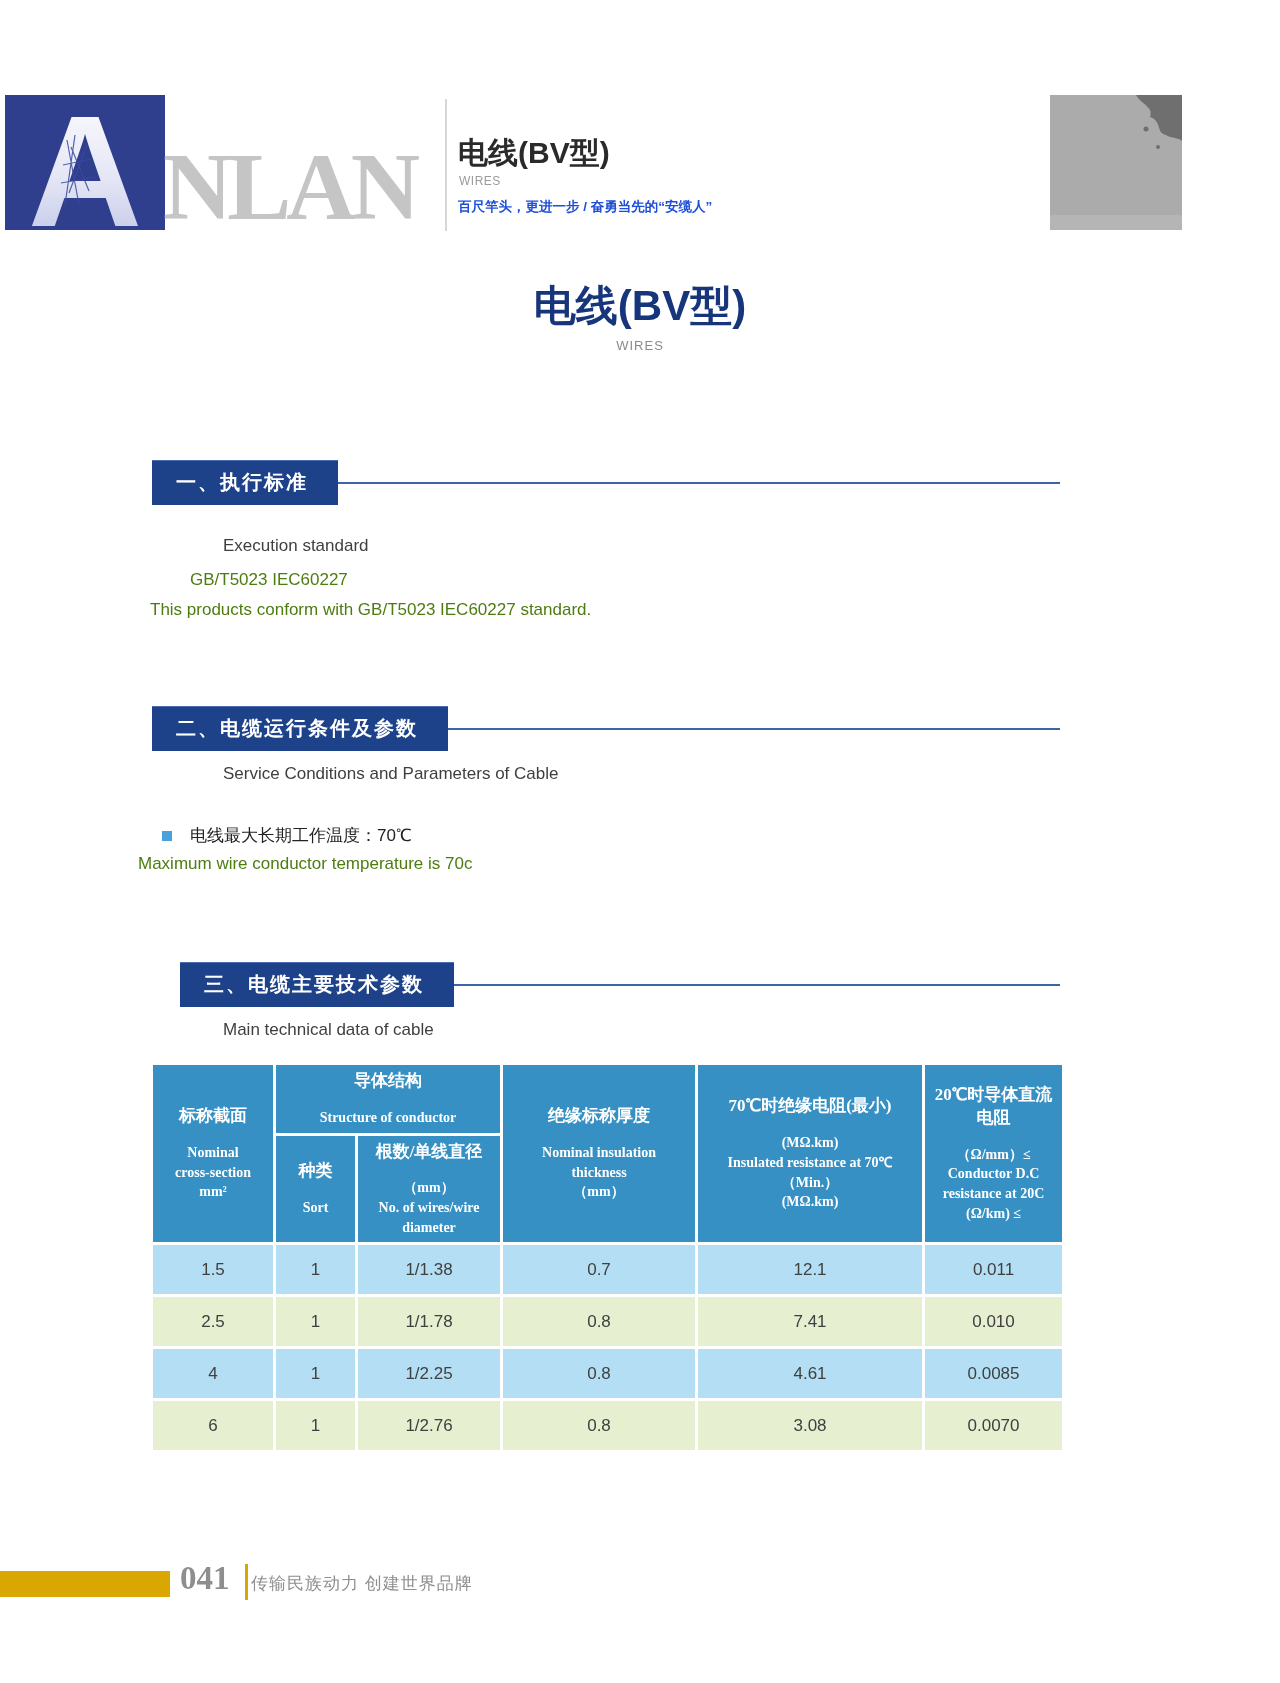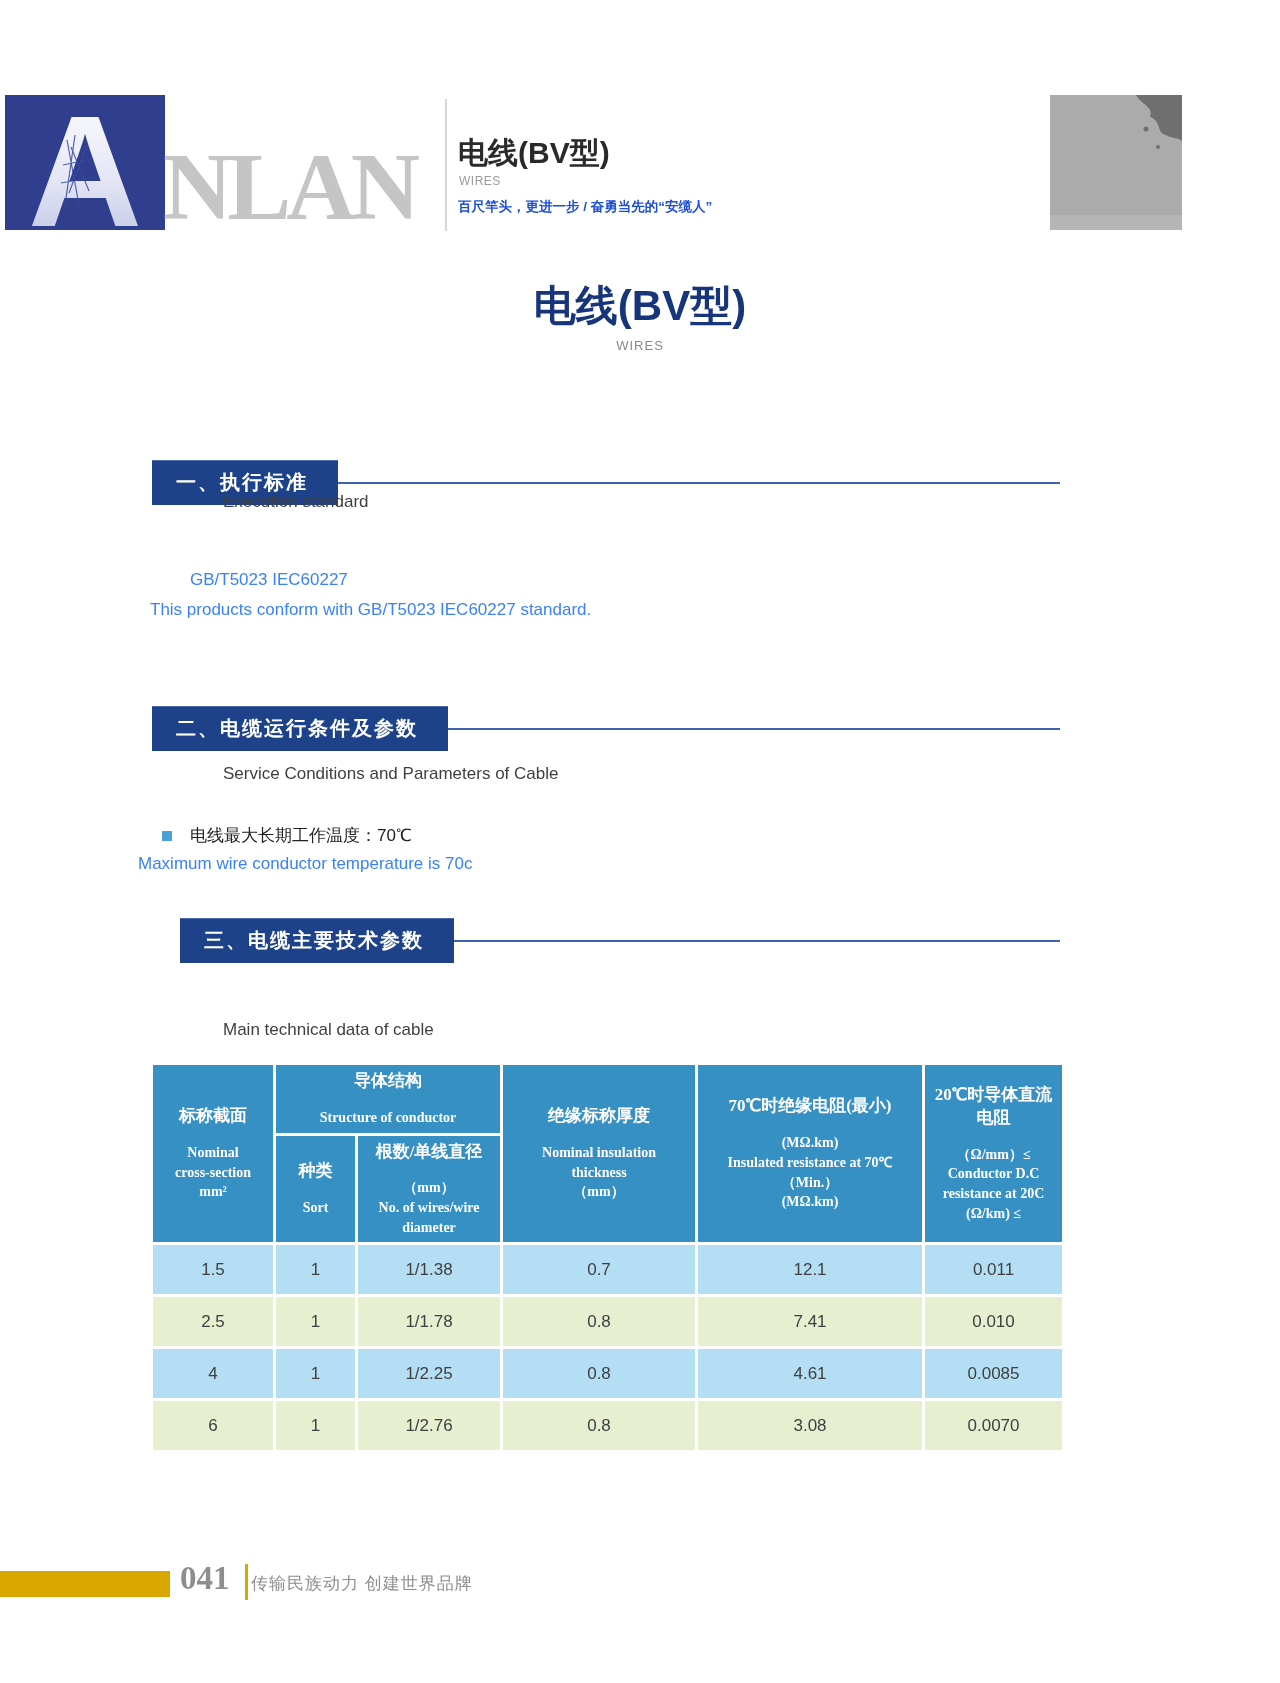--- a/index.html
+++ b/index.html
@@ -68,21 +68,21 @@
     padding: 8px 30px 9px 24px;
     border-top: 1px solid #4a6ab1;
     white-space: nowrap;
   }
   .section-line { flex: 1; height: 2px; background: #3f63aa; }
 
   .section-sub {
     position: absolute; left: 223px;
     font-size: 17px; color: #3f3f3f;
   }
-  .body-text { position: absolute; font-size: 17px; color: #3b82f6; }
+  .body-text { position: absolute; font-size: 17px; color: #4d7c0f; }
 
   .bullet-square {
     position: absolute; left: 162px; top: 831px;
     width: 10px; height: 10px; background: #4aa0d8;
   }
 
   
   .data-table {
     position: absolute; left: 150px; top: 1062px;
     width: 912px;
@@ -165,34 +165,34 @@
     </svg>
   </div>
 
   <div class="page-title">电线(BV型)</div>
   <div class="page-subtitle">WIRES</div>
 
   <div class="section-head" style="top:460px;">
     <div class="section-box">一、执行标准</div>
     <div class="section-line"></div>
   </div>
-  <div class="section-sub" style="top:492px;">Execution standard</div>
+  <div class="section-sub" style="top:536px;">Execution standard</div>
   <div class="body-text" style="left:190px; top:570px;">GB/T5023  IEC60227</div>
   <div class="body-text" style="left:150px; top:600px;">This products conform with GB/T5023  IEC60227 standard.</div>
 
   <div class="section-head" style="top:706px;">
     <div class="section-box">二、电缆运行条件及参数</div>
     <div class="section-line"></div>
   </div>
   <div class="section-sub" style="top:764px;">Service Conditions and Parameters of Cable</div>
   <div class="bullet-square"></div>
   <div class="body-text" style="left:190px; top:824px; color:#222222;">电线最大长期工作温度：70℃</div>
   <div class="body-text" style="left:138px; top:854px;">Maximum wire conductor temperature is 70c</div>
 
-  <div class="section-head" style="top:918px;padding-left:28px;">
+  <div class="section-head" style="top:962px;padding-left:28px;">
     <div class="section-box">三、电缆主要技术参数</div>
     <div class="section-line"></div>
   </div>
   <div class="section-sub" style="top:1020px;">Main technical data of cable</div>
 
   <table class="data-table">
     <colgroup>
       <col class="col-1">
         <col class="col-2">
         <col class="col-3">

